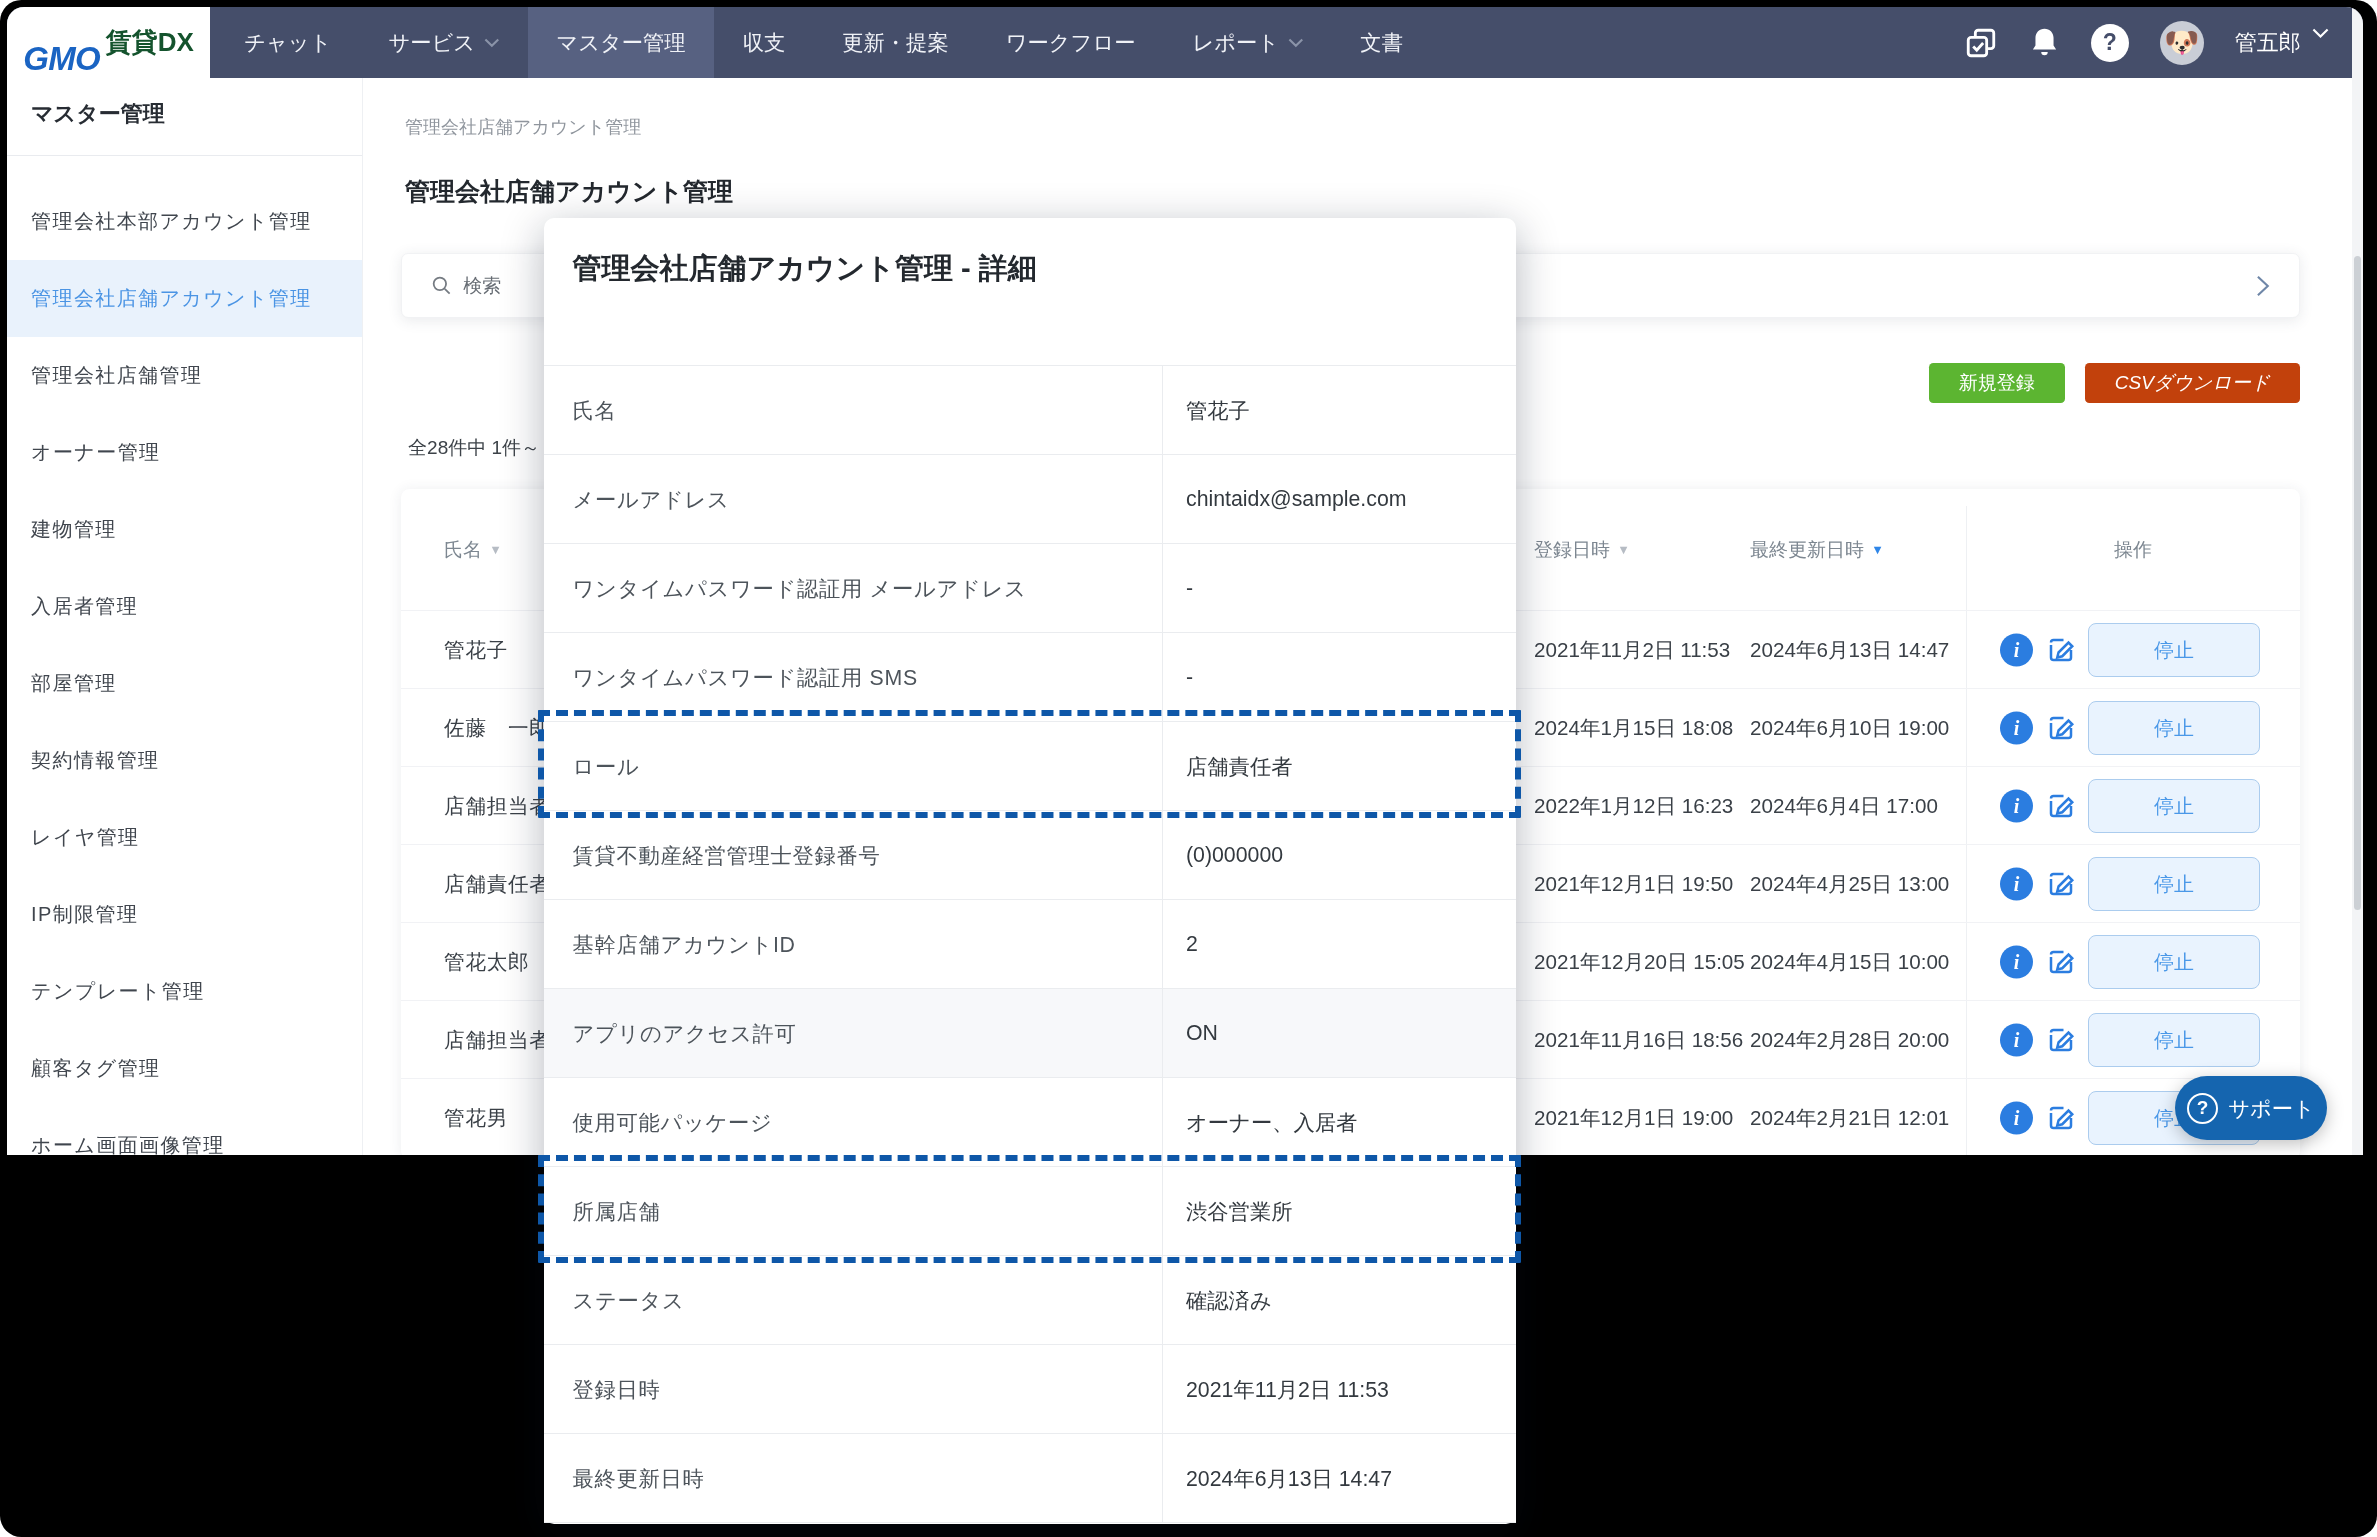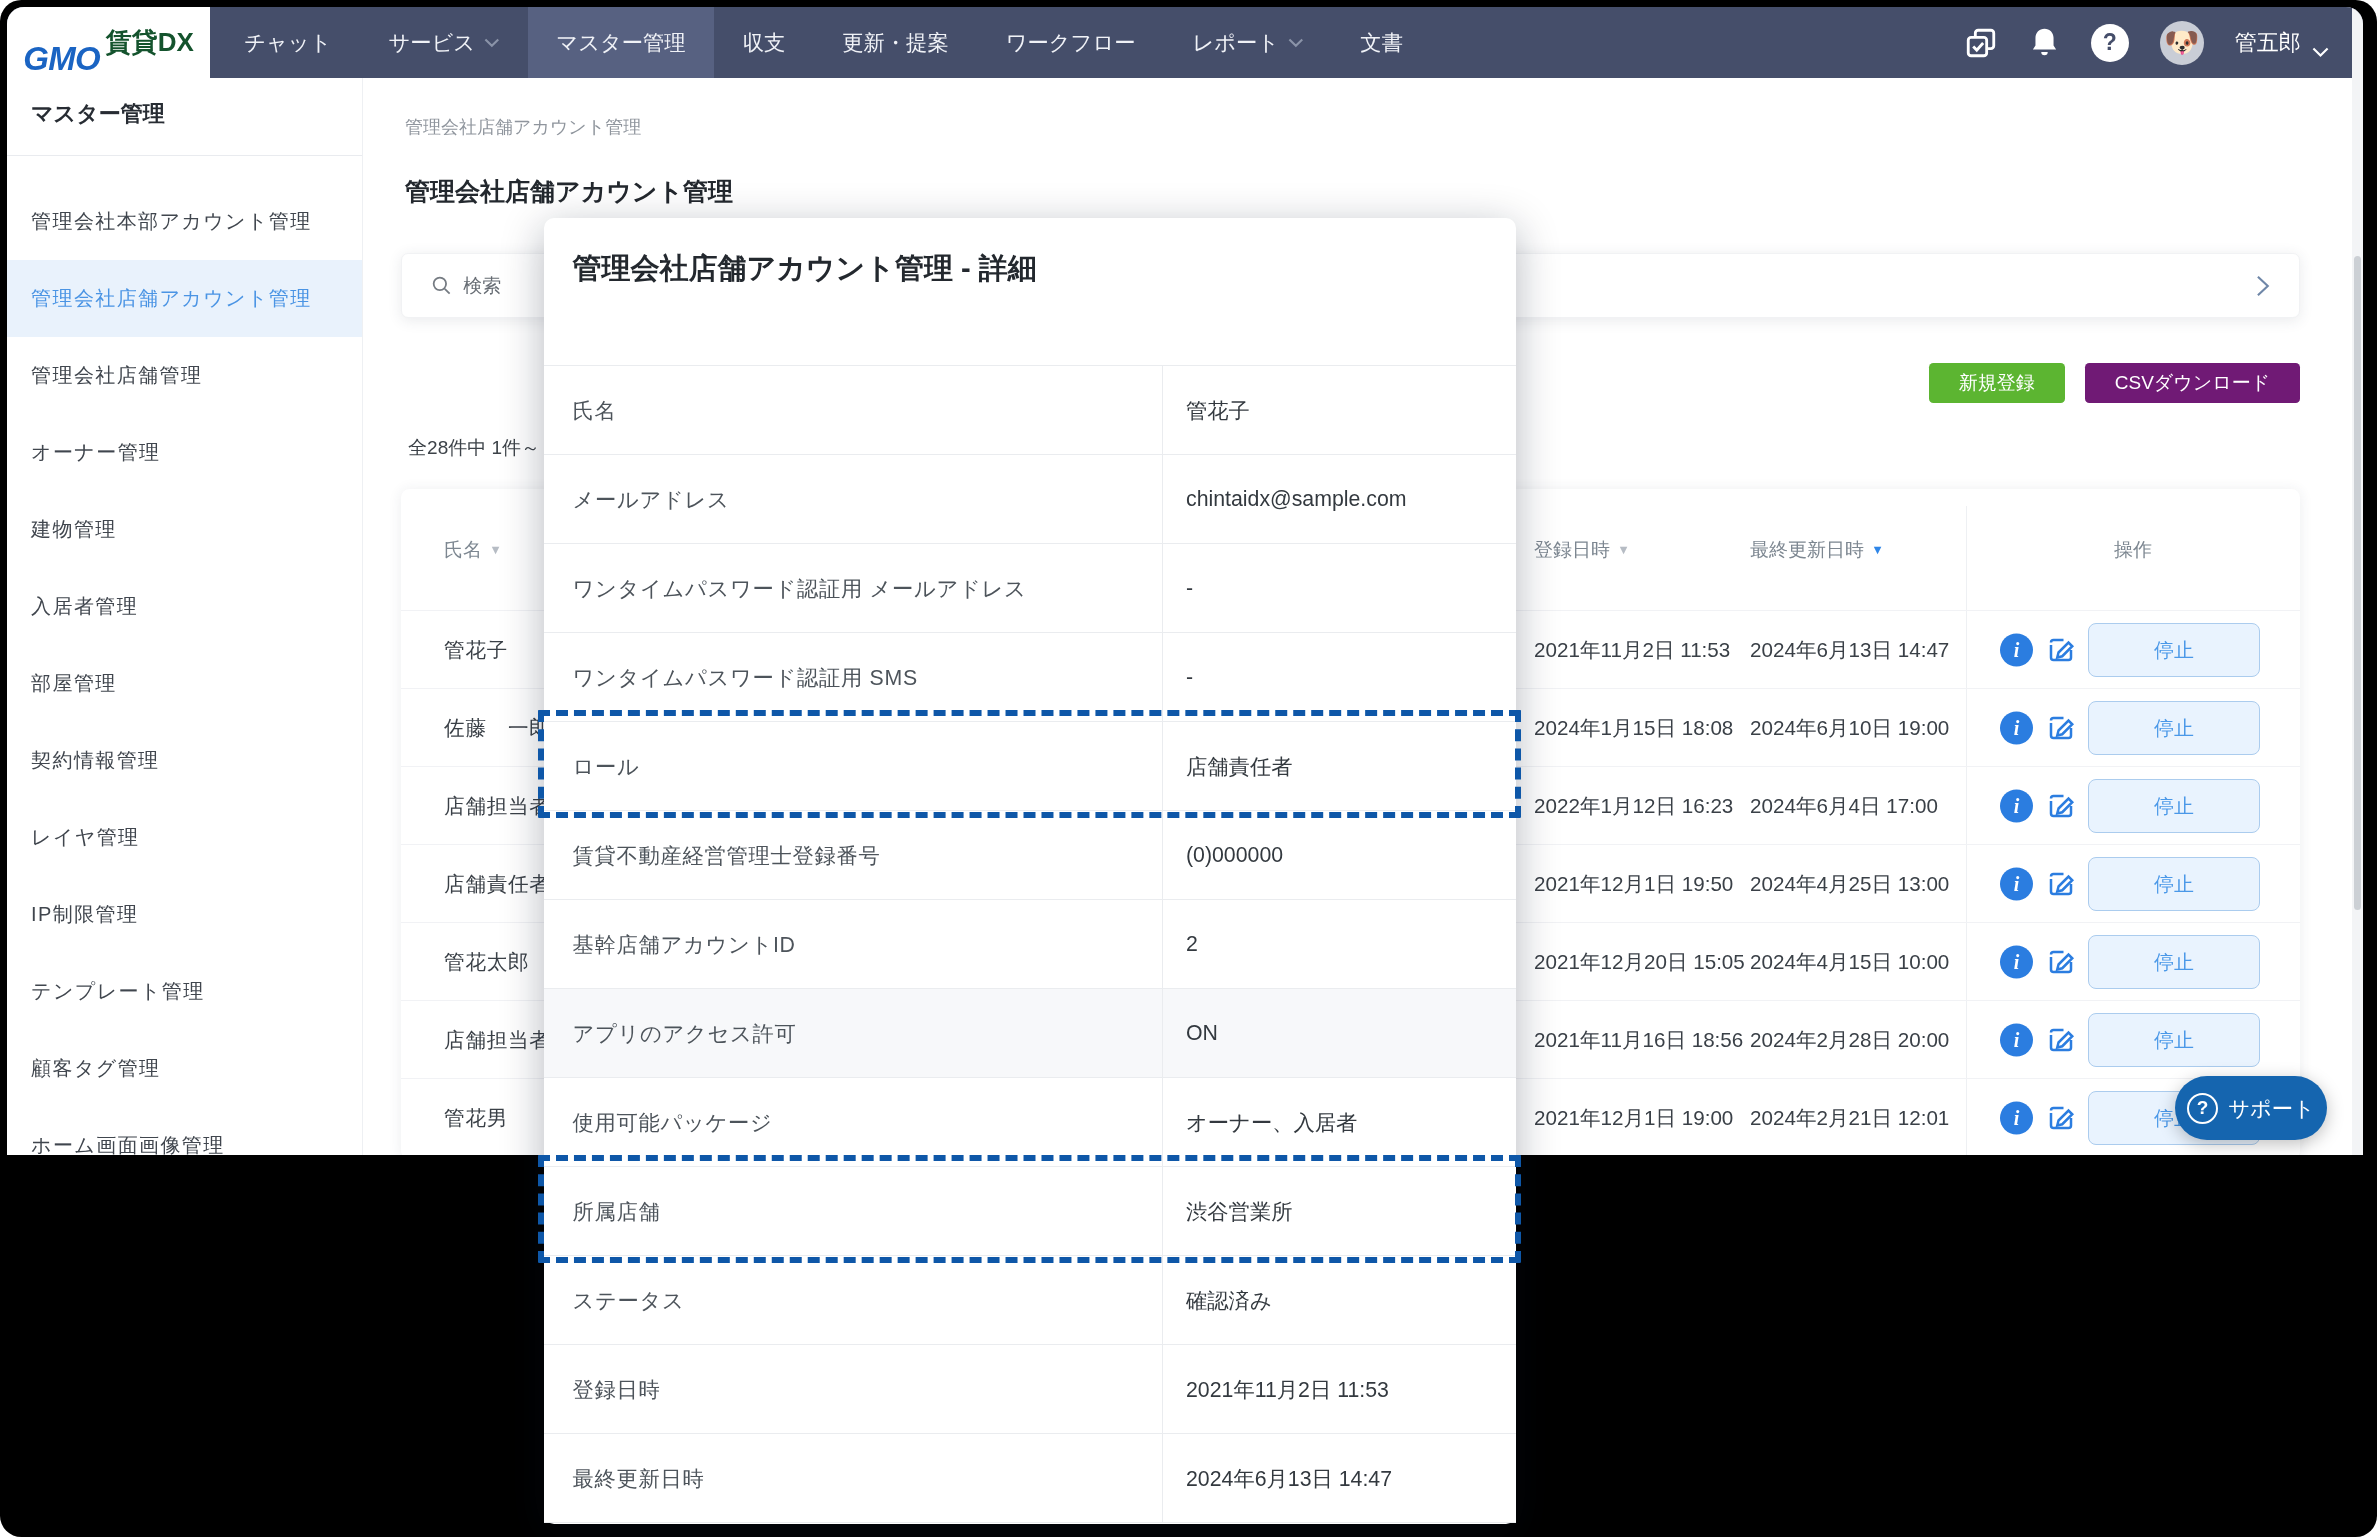--- a/index.html
+++ b/index.html
@@ -20,21 +20,21 @@
   .logo-product { font-size:26px; font-weight:700; color:#14532d; }
   .nav-items { display:flex; margin-left:5.7px; }
   .nav-item { display:flex; align-items:center; gap:8.5px; padding:0 28.5px; color:#f0f2f7; font-size:21.3px; cursor:pointer; white-space:nowrap; }
   .nav-item.active { background:#576181; }
   .nav-caret { display:flex; align-items:center; }
   .nav-right { margin-left:auto; display:flex; align-items:center; gap:31px; padding-right:34px; }
   .nav-icon { display:flex; align-items:center; justify-content:center; cursor:pointer; }
   .help-circle { width:38px; height:38px; border-radius:50%; background:#fff; color:#454e6a;
                  font-size:23px; font-weight:700; display:flex; align-items:center; justify-content:center; }
   .avatar { width:44px; height:44px; border-radius:50%; background:#c9cdd6; display:flex; align-items:center; justify-content:center; font-size:28.5px; overflow:hidden; }
-  .nav-user { display:flex; align-items:flex-end; gap:11.4px; color:#fff; font-size:22px; cursor:pointer; }
+  .nav-user { display:flex; align-items:flex-start; gap:11.4px; color:#fff; font-size:22px; cursor:pointer; }
 
   
   .sidebar { position:absolute; top:71px; left:0; width:356px; bottom:0; background:#fff; border-right:1.4px solid #eef0f3; }
   .sidebar-title { margin:21.3px 0 0 24px; font-size:22px; font-weight:700; color:#272c33; }
   .sidebar-divider { margin-top:25.6px; border-top:1.4px solid #e9ebef; }
   .sidebar-items { margin-top:27px; }
   .sidebar-item { height:77px; display:flex; align-items:center; padding-left:24px;
                   font-size:20px; color:#40464e; letter-spacing:1.4px; cursor:pointer; white-space:nowrap;text-align:center; }
   .sidebar-item.active { background:#e9f2fc; color:#4a94e4; }
 
@@ -45,21 +45,21 @@
 
   .search-card { position:absolute; left:37px; top:175px; width:1899px; height:65px; background:#fff;
                  border:0.7px solid #f1f2f4; border-radius:7.1px; box-shadow:0 2.8px 14.2px rgba(45,55,75,.10);
                  display:flex; align-items:center; padding:0 28.5px; cursor:text; }
   .search-left { display:flex; align-items:center; gap:11.4px; color:#666c73; font-size:19px; flex:1; }
   .search-chevron { margin-left:auto; display:flex; align-items:center; cursor:pointer; }
 
   .btn-row { position:absolute; top:285px; left:37px; width:1899px; display:flex; justify-content:flex-end; gap:20px; }
   .btn { height:40px; border-radius:4.3px; color:#fff; font-size:19px; display:flex; align-items:center; justify-content:center; padding:0 30px; cursor:pointer; border:none; }
   .btn-new { background:#5cb531; }
-  .btn-csv { background:#701a75; }
+  .btn-csv { background:#c2410c;font-style:italic; }
 
   .count-text { position:absolute; left:44px; top:357px; font-size:19px; color:#3c4248; }
 
   .table-card { position:absolute; left:37px; top:411px; width:1899px; height:670px; background:#fff;
                 border-radius:8.5px; box-shadow:0 1.4px 14.2px rgba(45,55,75,.09); }
   .t-sep { position:absolute; left:1565px; top:17px; bottom:0; width:1.4px; background:#eef0f3; box-shadow:-8.5px 0 11.4px rgba(0,0,0,.04); }
   .t-header { position:relative; height:121px; }
   .th { position:absolute; top:50%; transform:translateY(-50%); font-size:19px; color:#7d8791; display:flex; align-items:center; gap:7.1px; cursor:pointer; }
   .th-name { left:43px; } .th-reg { left:1133px; } .th-upd { left:1349px; }
   .th-ops { left:1565px; width:334px; justify-content:center; cursor:default; }

